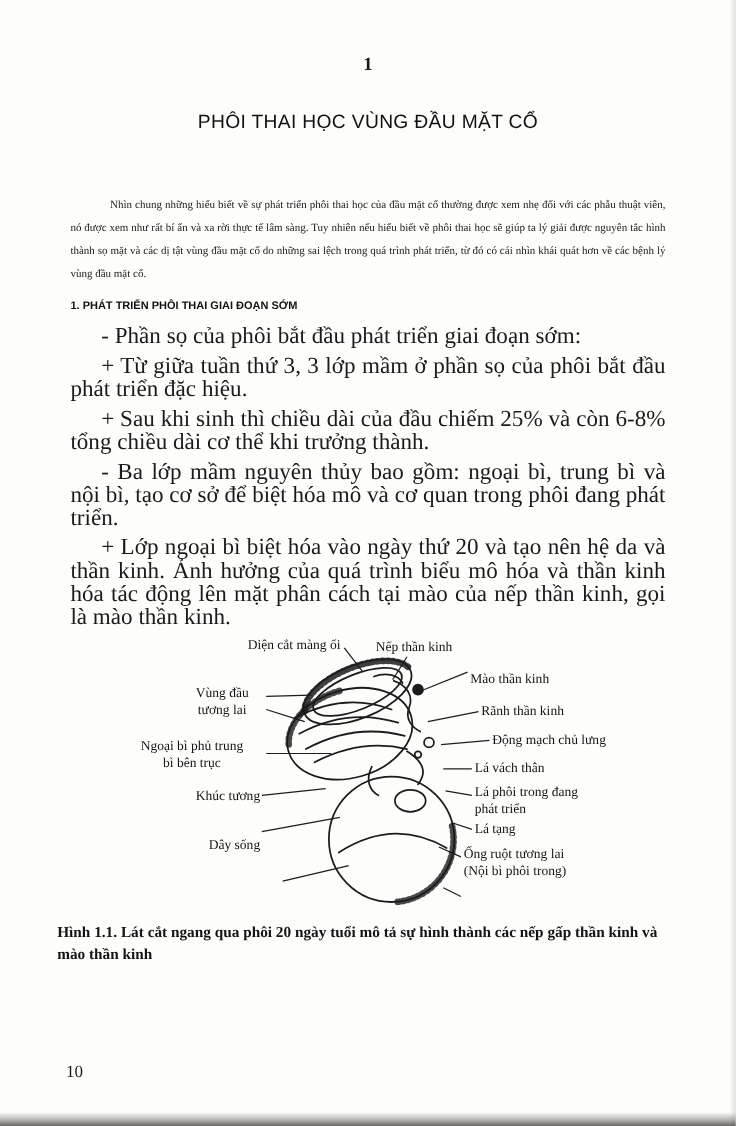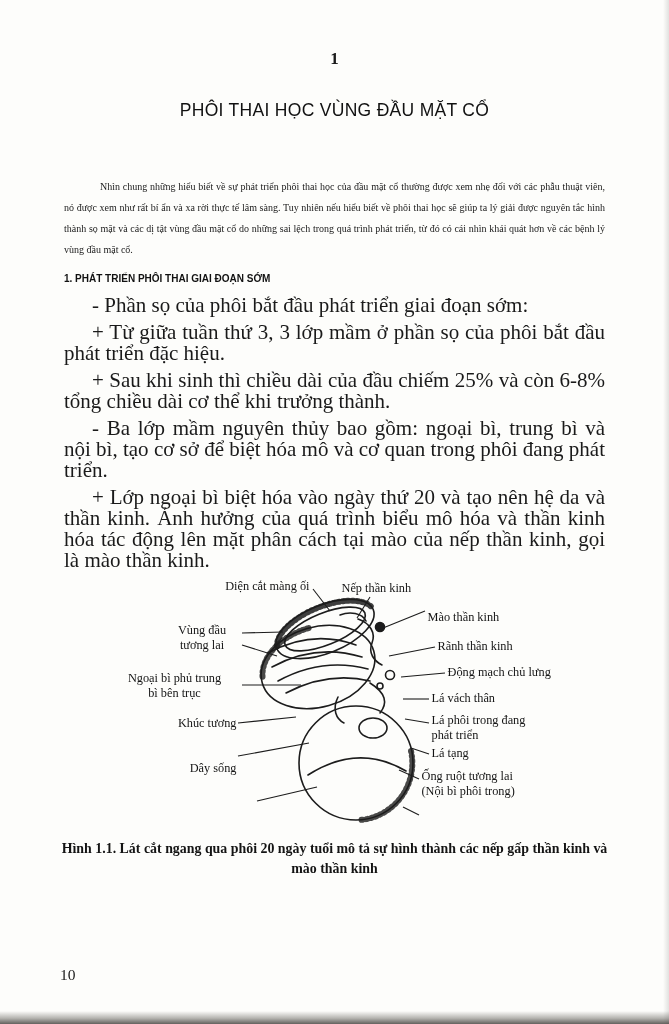--- a/index.html
+++ b/index.html
@@ -52,21 +52,21 @@
   }
   .figure svg{position:absolute;inset:0;}
   .fig-label{
     position:absolute;
     font-size:12.3px;line-height:14.5px;
     color:#141414;
     white-space:pre-line;
   }
   .caption{
     margin:4px -12px 0;
-    text-align:center;
+    text-align:left;
     font-size:13.9px;line-height:19.5px;
     font-weight:bold;
     color:#141414;
   }
   .pnum-bottom{
     position:absolute;
     left:60px;top:966px;
     font-size:15.5px;
   }
   .scan-bottom{

